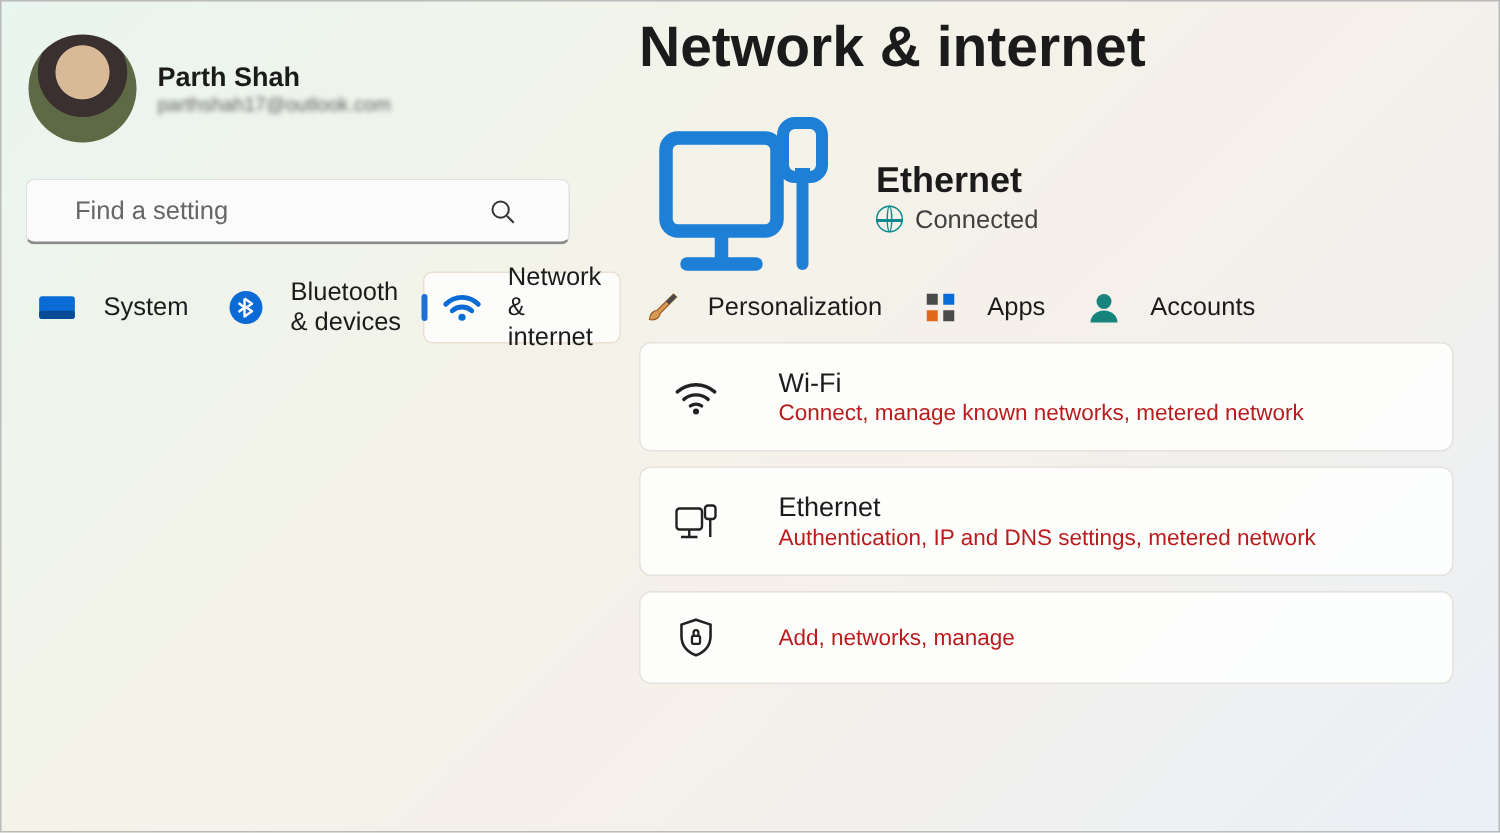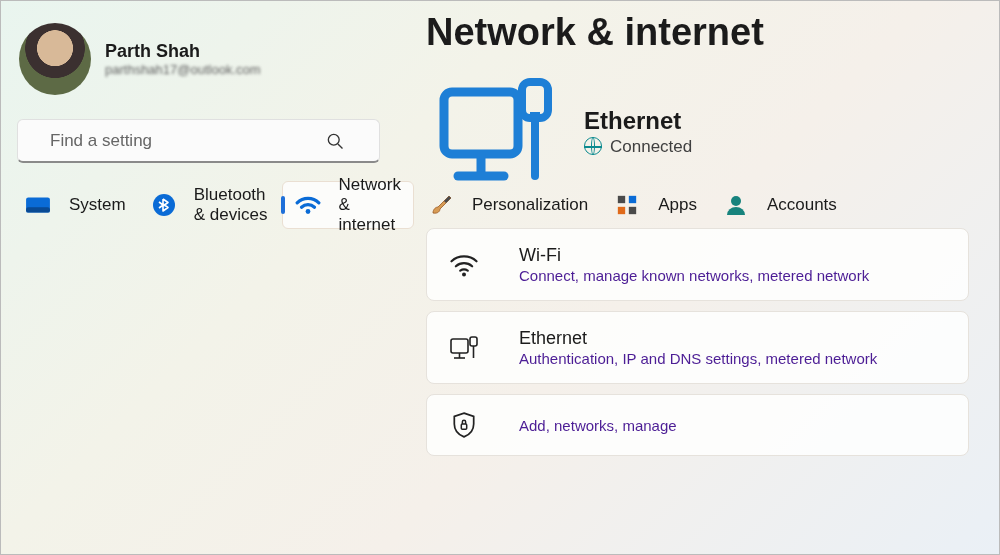--- a/index.html
+++ b/index.html
@@ -112,21 +112,21 @@
     border: 1px solid #e6e2dc;
     border-radius: 8px;
     padding: 16px 22px;
     margin-bottom: 10px;
     display: flex;
     align-items: center;
     gap: 40px;
   }
   .card-icon { width: 30px; height: 28px; display:flex; align-items:center; justify-content:center; flex-shrink:0; }
   .card-title { font-size: 18px; font-weight: 500; }
-  .card-sub { font-size: 15px; color: #4c1d95; margin-top: 1px; }
+  .card-sub { font-size: 15px; color: #b91c1c; margin-top: 1px; }
 </style>
 </head>
 <body>
 
 <div class="sidebar">
   <div class="user-row">
     <div class="avatar"></div>
     <div>
       <div class="user-name">Parth Shah</div>
       <div class="user-email">parthshah17@outlook.com</div>

